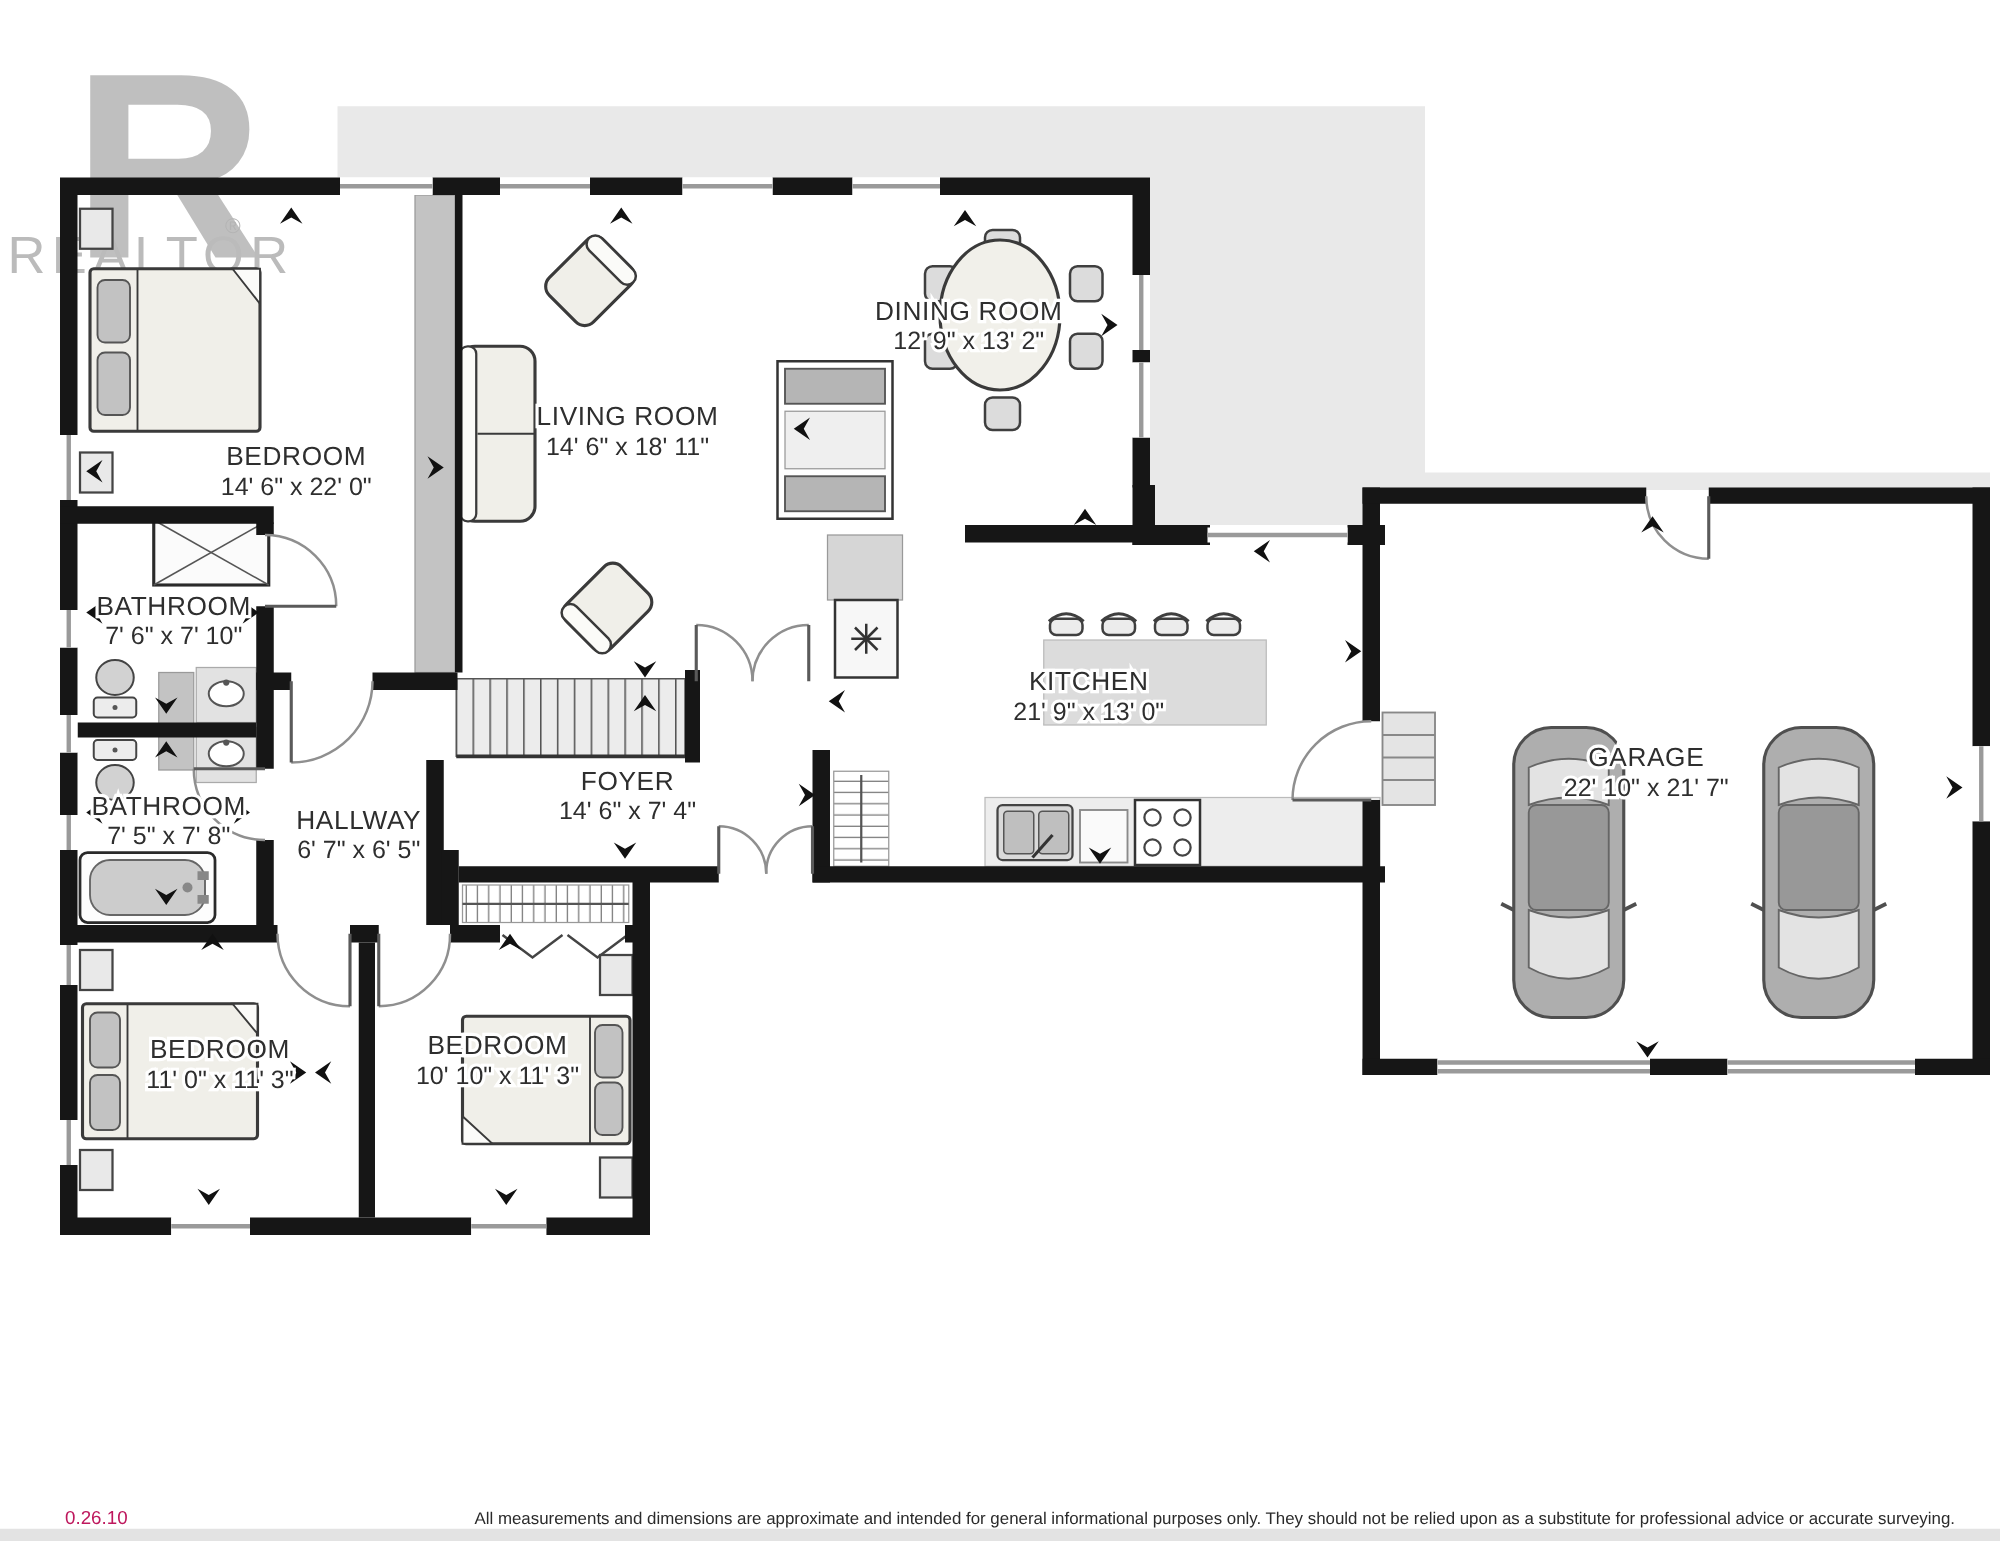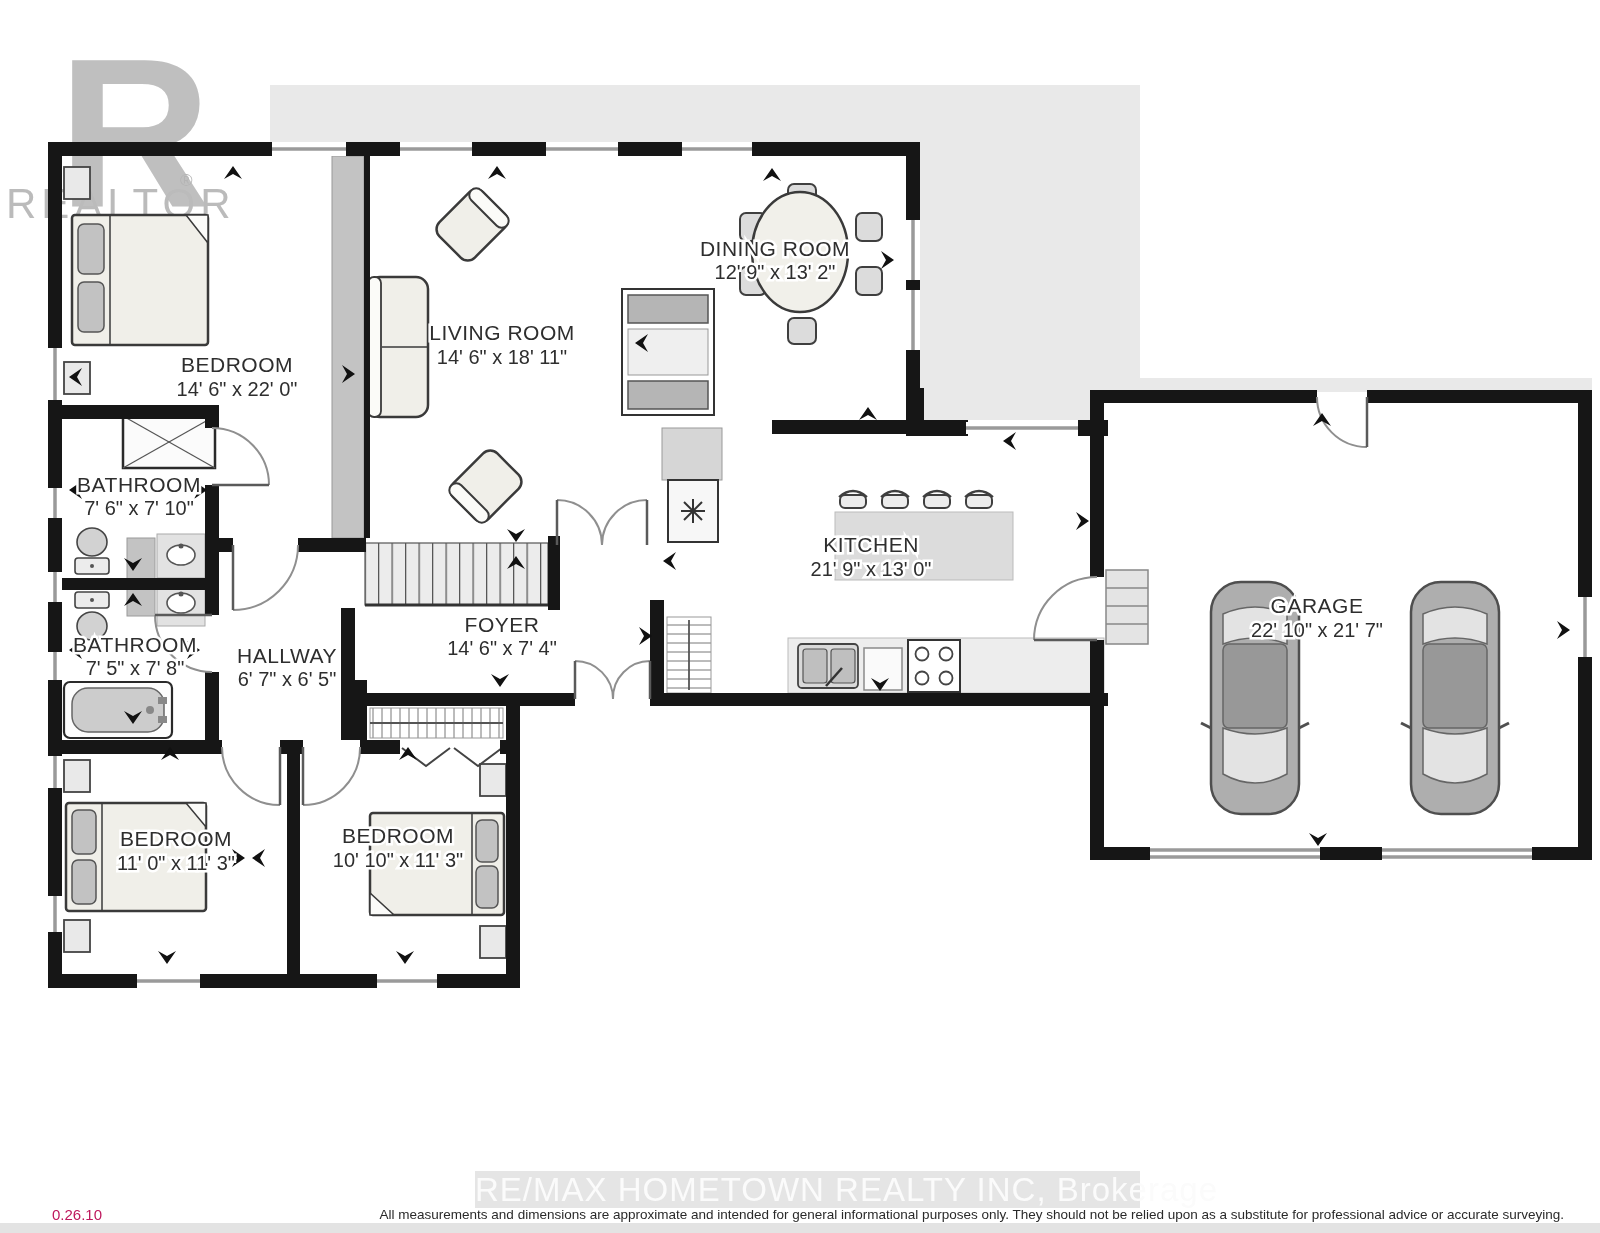--- a/index.html
+++ b/index.html
@@ -441,17 +441,16 @@
         <text class="rname" x="176" y="846">BEDROOM</text>
         <text class="rdims" x="176" y="870">11' 0" x 11' 3"</text>
       </g>
       <g>
         <text class="rname" x="398" y="843">BEDROOM</text>
         <text class="rdims" x="398" y="867">10' 10" x 11' 3"</text>
       </g>
     </g>
   </svg>
 
-  <div class="brokerage">RE/MAX HOMETOWN REALTY INC, Brokerage</div>
   <div class="ver">0.26.10</div>
   <div class="disclaimer">All measurements and dimensions are approximate and intended for general informational purposes only. They should not be relied upon as a substitute for professional advice or accurate surveying.</div>
   <div class="bottom-strip"></div>
 </div>
 
 </body></html>

